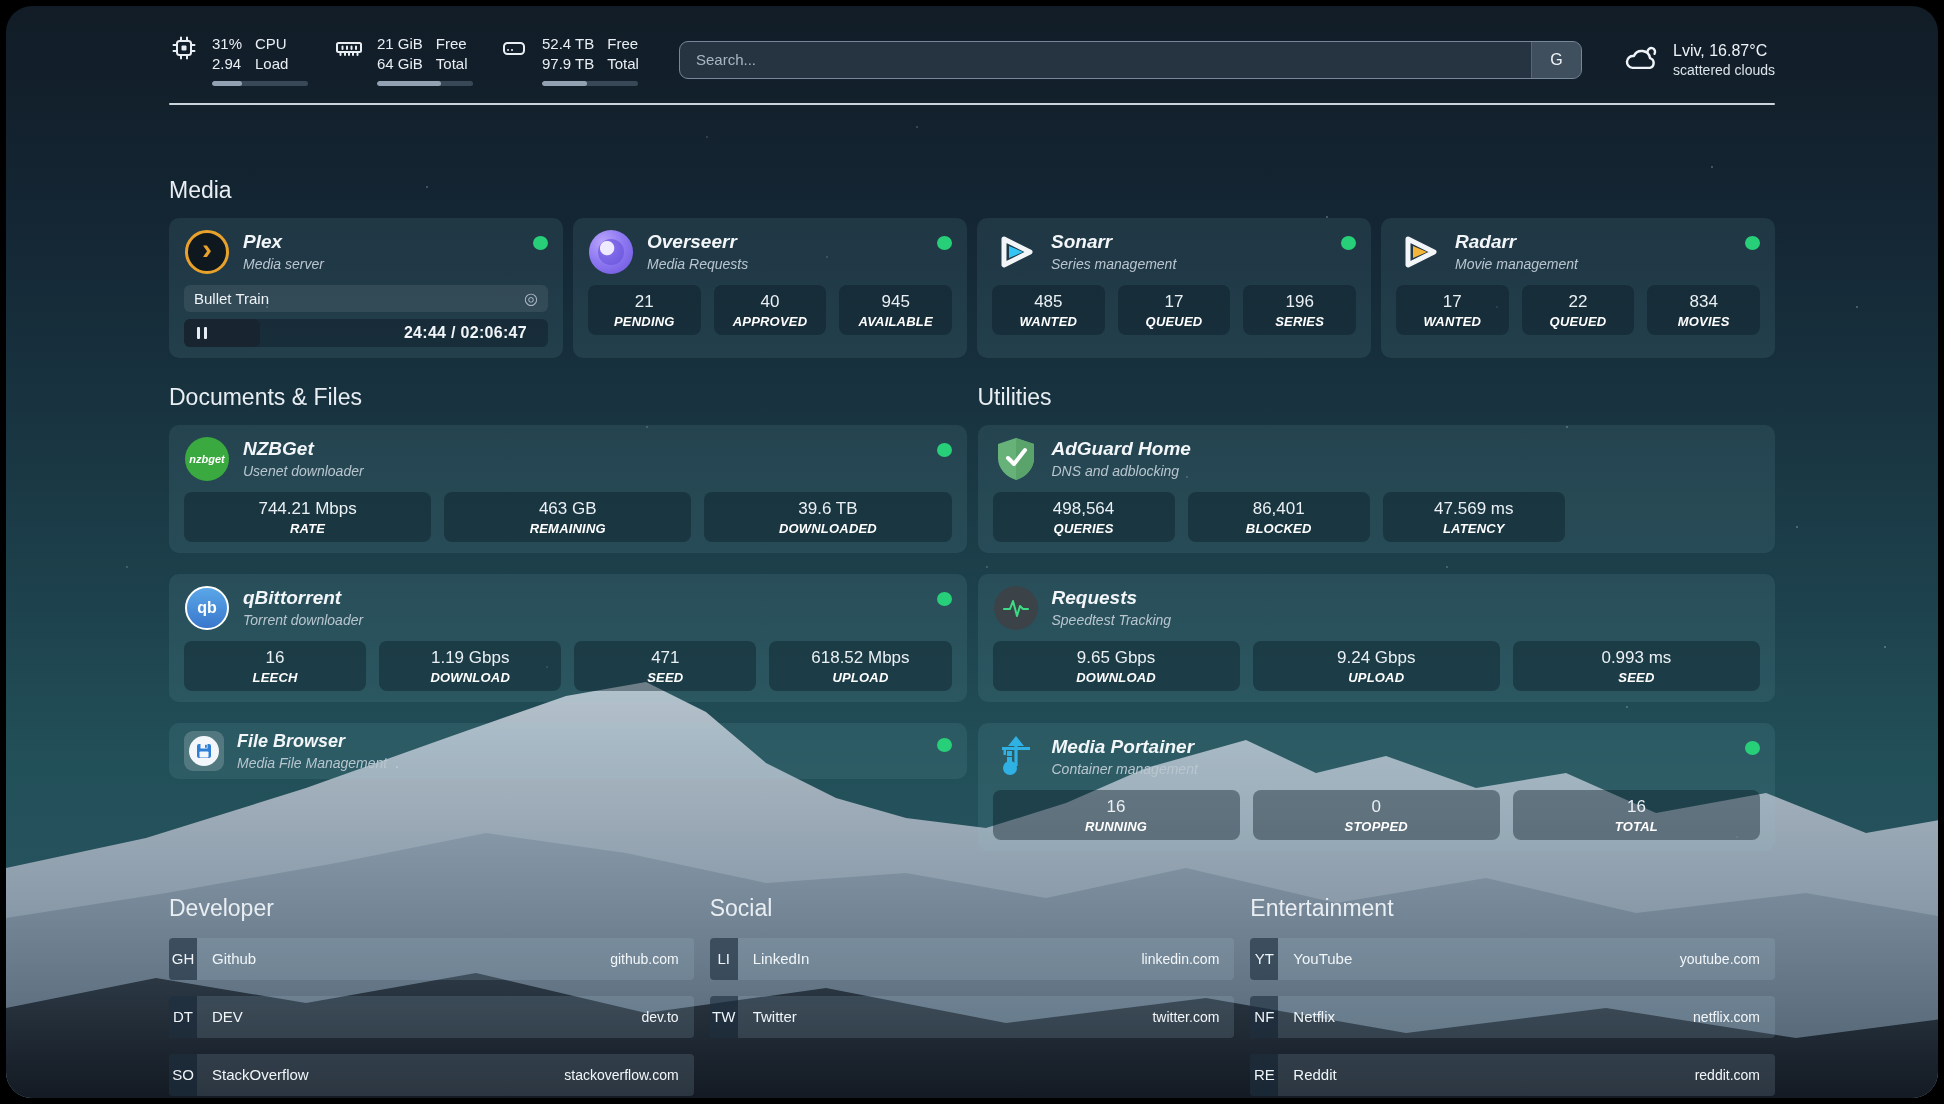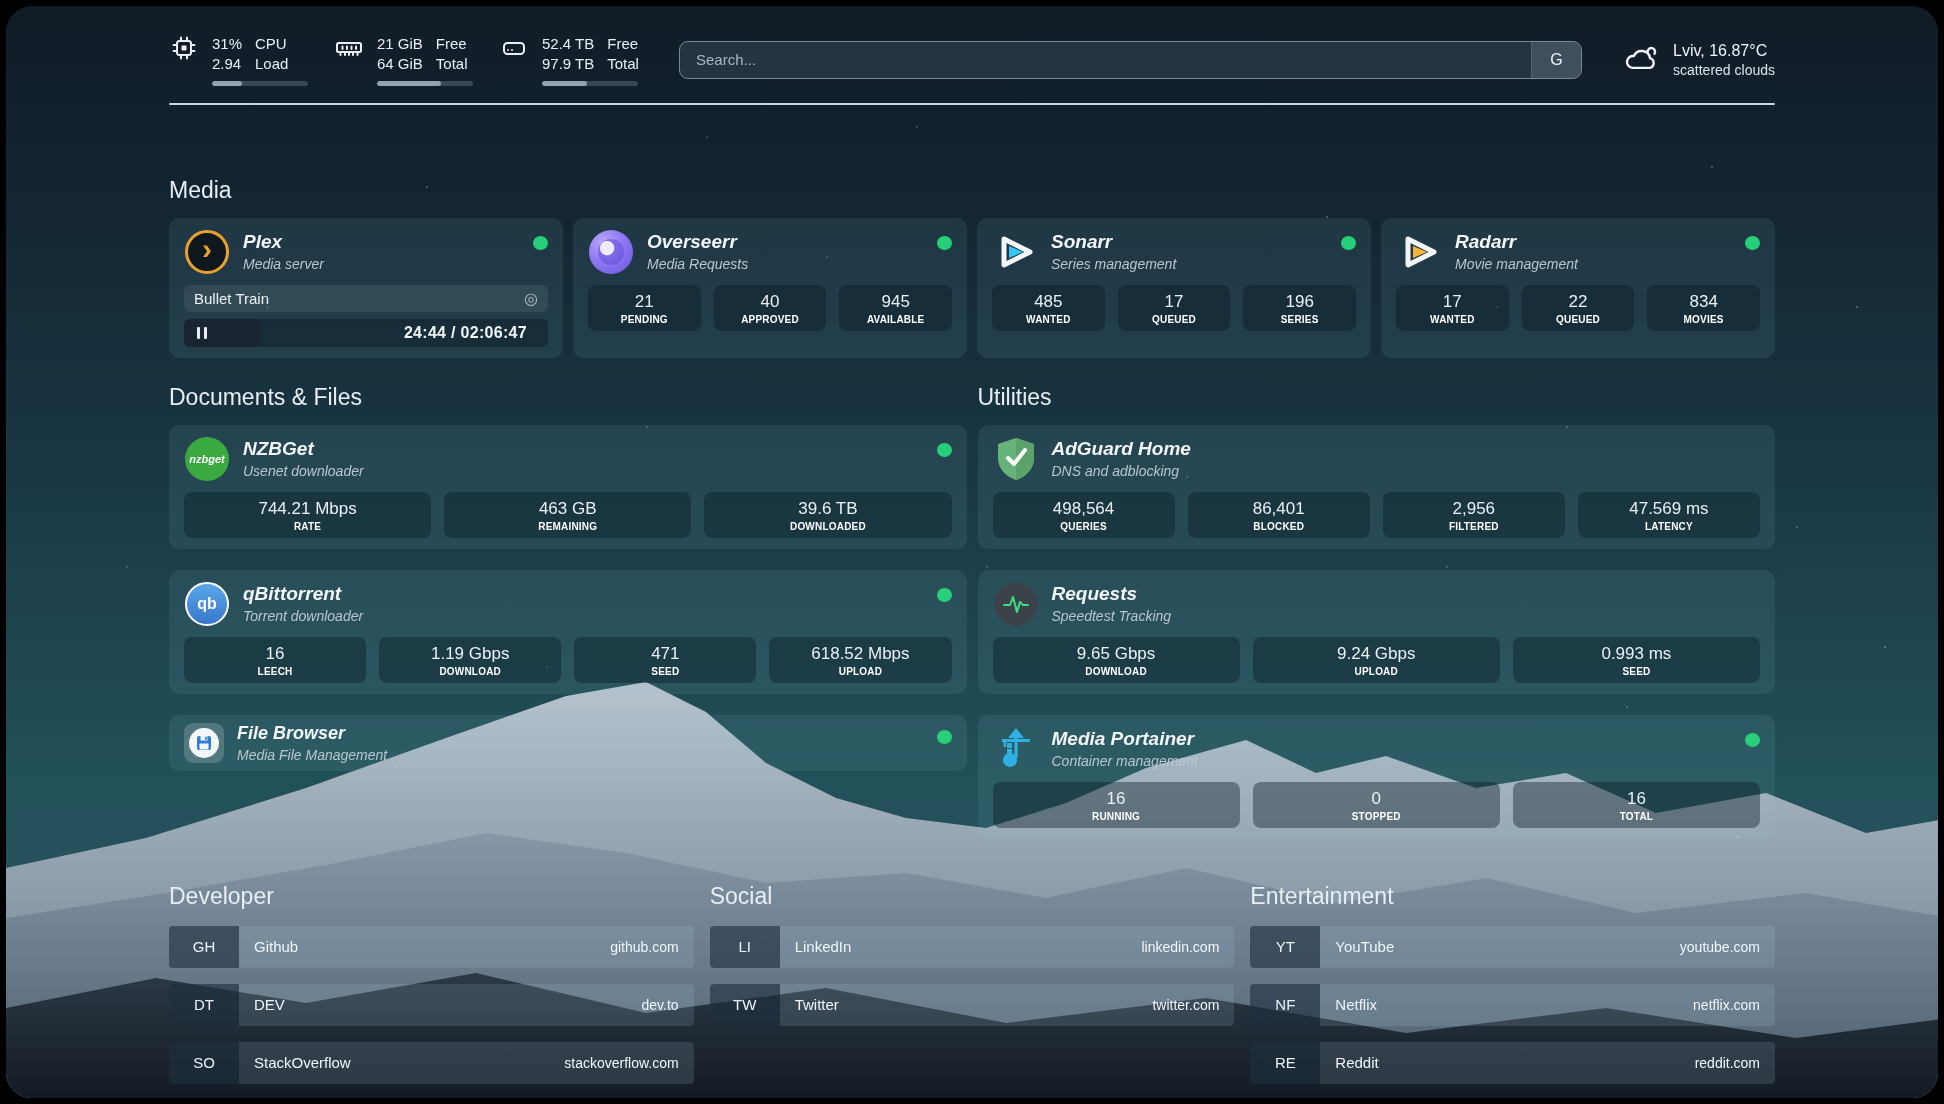--- a/index.html
+++ b/index.html
@@ -62,21 +62,21 @@
   .card-titles { display:flex; flex-direction:column;font-style:italic; }
   .card-title { font-size:19px; font-weight:600; color:#f2f6f9; }
   .card-desc { font-size:14px; color:#b9c6cf; margin-top:3px; }
   .status-dot { margin-left:auto; align-self:flex-start; margin-top:7px; width:15px; height:14px; border-radius:50%; background:#27cf79; }
 
   .stats { display:grid; gap:13px; margin-top:10px; }
   .cols-3 { grid-template-columns:repeat(3,1fr); }
   .cols-4 { grid-template-columns:repeat(4,1fr); }
   .stat { background:rgba(8,24,34,.40); border-radius:8px; padding:7px 4px 6px; text-align:center; }
   .stat-value { font-size:17px; color:#eaf0f4; }
-  .stat-label { font-size:10px; font-weight:700; color:#fff; margin-top:2px; letter-spacing:.2px; }
+  .stat-label { font-size:13px; font-weight:700; color:#fff; margin-top:2px; letter-spacing:.2px;font-style:italic; }
 
   
   .plex-nowplaying { margin-top:10px; display:flex; align-items:center; background:rgba(255,255,255,.08);
     border-radius:6px; padding:3px 10px; font-size:15px; color:#eef3f7; height:27px; }
   .np-settings { margin-left:auto; color:#a7b6c1; font-size:16px; cursor:pointer; }
   .plex-player { margin-top:7px; display:flex; align-items:center; background:rgba(6,18,28,.38); border-radius:6px; height:28px; overflow:hidden; }
   .pause-pill { width:76px; height:100%; background:#18242f; border-radius:6px; display:flex; align-items:center; padding-left:13px; gap:4px; cursor:pointer; border:0; }
   .pause-bar { width:3px; height:12px; background:#e6edf3; border-radius:1px; }
   .player-time { margin-left:auto; padding-right:21px; font-size:16px; font-weight:600; color:#f1f5f8; letter-spacing:.3px; }
 
@@ -85,21 +85,21 @@
   .col-cards { display:flex; flex-direction:column; gap:21px; margin-top:14px; }
   .card.slim { padding:8px 15px; }
   .card.slim .service-icon { width:40px; height:40px; }
   .card.slim .card-title { font-size:18px; }
 
   
   .bookmarks { display:grid; grid-template-columns:1fr 1fr 1fr; gap:16px; margin-top:44px; padding-bottom:24px; }
   .bm-heading { margin-bottom:16px; }
   .bm-list { display:flex; flex-direction:column; gap:16px; }
   .bm-row { display:flex; align-items:center; height:42px; background:rgba(170,200,220,.16); border-radius:4px; overflow:hidden; cursor:pointer; }
-  .bm-abbr { width:70px; height:100%; background:rgba(12,28,44,.55); display:flex; align-items:center; justify-content:center;
+  .bm-abbr { width:28px; height:100%; background:rgba(12,28,44,.55); display:flex; align-items:center; justify-content:center;
     font-size:15px; color:#eef3f7; flex:none; }
   .bm-name { margin-left:15px; font-size:15px; color:#f0f5f8; }
   .bm-url { margin-left:auto; margin-right:15px; font-size:14px; color:#f2f6f9; }
 
   
   .icon-circle { border-radius:50%; display:flex; align-items:center; justify-content:center; }
   .plex-badge { width:44px; height:44px; background:#10181f; border:3px solid #e8a22c; color:#e8a22c;
     font-size:30px; font-weight:700; line-height:1; padding-bottom:6px; }
   .overseerr-badge { width:44px; height:44px; background:radial-gradient(circle at 32% 28%, #b9a5fb 0%, #8f79f2 45%, #6a54dd 100%); }
   .overseerr-inner { width:26px; height:26px; border-radius:50%; background:radial-gradient(circle at 35% 35%, #efeaff 0%, #efeaff 28%, #7f6ae8 32%, #6a54dd 100%); }
@@ -455,24 +455,20 @@
             <div class="stats cols-4">
               <div class="stat">
                 <div class="stat-value">498,564</div>
                   <div class="stat-label">QUERIES</div>
               </div>
               <div class="stat">
                 <div class="stat-value">86,401</div>
                   <div class="stat-label">BLOCKED</div>
               </div>
               <div class="stat">
-                <div class="stat-value">2,956</div>
-                  <div class="stat-label">FILTERED</div>
-              </div>
-              <div class="stat">
                 <div class="stat-value">47.569 ms</div>
                   <div class="stat-label">LATENCY</div>
               </div>
             </div>
           </div>
 
           <div class="card">
             <div class="card-header">
               <span class="service-icon">
                 <span class="icon-circle speedtest-badge">

